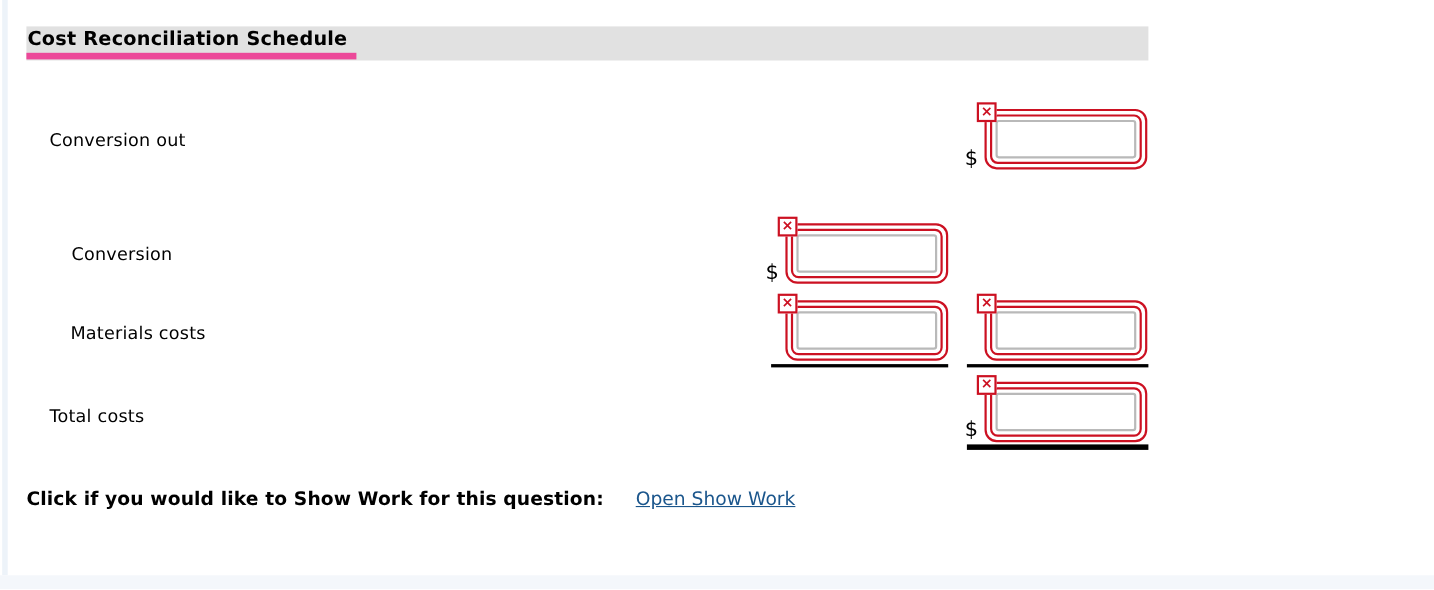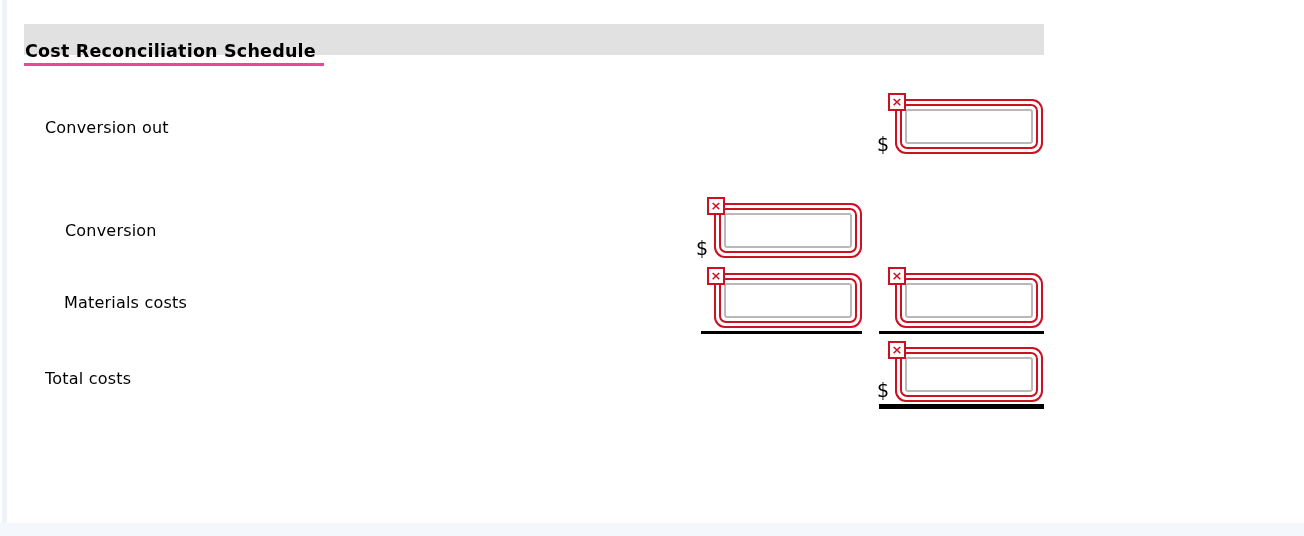--- a/index.html
+++ b/index.html
@@ -27,23 +27,23 @@
   }
 
   .header-bar {
     position: absolute;
     left: 24px; top: 24px;
     width: 1020px; height: 31px;
     background: var(--header-bg, #e1e1e1);
   }
   .header-title {
     display: inline-block;
-    margin-top: 16px;
+    margin-top: 1px;
     padding: 1px 8px 2px 1px;
-    border-bottom: 3px solid #ec4899;
+    border-bottom: 6px solid #ec4899;
     font-size: 17.5px;
     font-weight: bold;
     letter-spacing: 0.2px;
   }
 
   .lbl {
     position: absolute;
     font-size: 16px;
     letter-spacing: 0.2px;
     white-space: nowrap;
@@ -175,14 +175,18 @@
   <div class="efield" style="left:888px; top:341px;">
     <span class="badge">×</span>
     <div class="outline">
       <div class="outline-inner">
         <input type="text" class="tbox" value="" style="">
       </div>
     </div>
   </div>
   <div class="rule-thick" style="left:879px; top:404px; width:165px;"></div>
 
+  <div class="show-work">
+    <span class="show-work-prompt">Click if you would like to Show Work for this question:</span>
+    <a class="show-work-link" href="#">Open Show Work</a>
+  </div>
 
 </div>
 
 </body></html>

